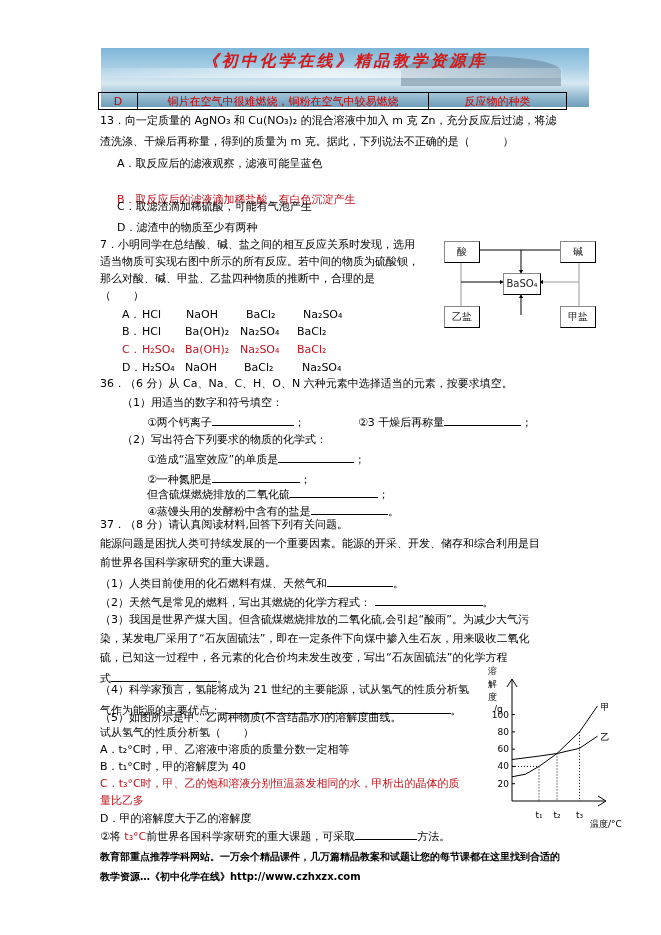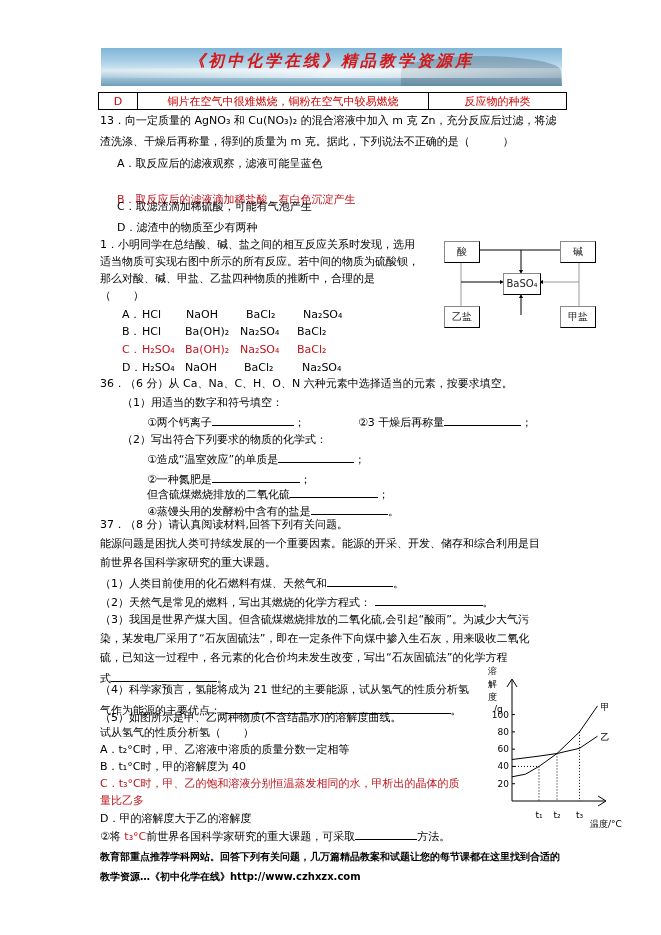--- a/index.html
+++ b/index.html
@@ -1,21 +1,21 @@
 <!DOCTYPE html>
 <html><head>
   <meta charset="utf-8">
   <style>
     html, body { margin: 0; padding: 0; background: #ffffff; }
     body { width: 661px; height: 935px; position: relative; overflow: hidden;
            font-family: "DejaVu Sans", "Liberation Sans", sans-serif; color: #000; }
     .abs { position: absolute; }
-    .banner { left: 101px; top: 48px; width: 461px; height: 38px;
+    .banner { left: 101px; top: 48px; width: 461px; height: 59px;
       background: linear-gradient(180deg, #7fb6d8 0%, #a9cfe6 35%, #d7e8f1 60%, #9bbfd3 80%, #6e9db9 100%);
-      overflow: hidden; }
+      overflow: hidden; padding-left: 27px; }
     .banner .mist1 { position:absolute; left:0; top:20px; width:461px; height:10px;
       background: linear-gradient(90deg, rgba(255,255,255,0.1), rgba(255,255,255,0.7), rgba(255,255,255,0.2)); }
     .banner .hill { position:absolute; left:300px; top:8px; width:160px; height:30px; border-radius: 50% 50% 0 0;
       background: rgba(90,120,140,0.45); }
     .banner .title { position:absolute; left:0; right:0; top:3px; text-align:center;
       font-family: "DejaVu Serif", serif; font-style: italic; font-weight: bold;
       color: #d51818; font-size: 16px; letter-spacing: 3px; }
     .banner .url { position:absolute; left:0; right:0; top:24px; text-align:center;
       color: #d51818; font-size: 13px; font-family: "Liberation Sans", sans-serif; }
     table.top { position:absolute; left:98px; top:92px; width:469px; border-collapse: collapse; }
@@ -47,21 +47,21 @@
 </tbody>
   </table>
 
 <div class="line" style="left:100px;top:114px">13．向一定质量的 AgNO₃ 和 Cu(NO₃)₂ 的混合溶液中加入 m 克 Zn，充分反应后过滤，将滤</div>
 <div class="line" style="left:100px;top:135px">渣洗涤、干燥后再称量，得到的质量为 m 克。据此，下列说法不正确的是（　　　）</div>
 <div class="line" style="left:117px;top:157px">A．取反应后的滤液观察，滤液可能呈蓝色</div>
 <div class="line red" style="left:117px;top:193px">B．取反应后的滤液滴加稀盐酸，有白色沉淀产生</div>
 <div class="line" style="left:117px;top:200px">C．取滤渣滴加稀硫酸，可能有气泡产生</div>
 <div class="line" style="left:117px;top:221px">D．滤渣中的物质至少有两种</div>
 
-<div class="line" style="left:100px;top:238px">1．小明同学在总结酸、碱、盐之间的相互反应关系时发现，选用</div>
+<div class="line" style="left:100px;top:238px">7．小明同学在总结酸、碱、盐之间的相互反应关系时发现，选用</div>
 <div class="line" style="left:100px;top:255px">适当物质可实现右图中所示的所有反应。若中间的物质为硫酸钡，</div>
 <div class="line" style="left:100px;top:272px">那么对酸、碱、甲盐、乙盐四种物质的推断中，合理的是</div>
 <div class="line" style="left:100px;top:289px">（　　）</div>
 
 <div>
   <div class="line" style="left:122px;top:308px">
     <span>A．</span>
     <span style="position:absolute;left:20px">HCl</span>
     <span style="position:absolute;left:64px">NaOH</span>
     <span style="position:absolute;left:124px">BaCl₂</span>
@@ -199,14 +199,14 @@
       <text x="120.5" y="80.17857142857143" font-size="11" class="chart-label">乙</text>
     </g>
   <g id="chart-xticks">
       <text x="59" y="158" text-anchor="middle" font-size="8" class="chart-label">t₁</text>
       <text x="77" y="158" text-anchor="middle" font-size="8" class="chart-label">t₂</text>
       <text x="99.5" y="158" text-anchor="middle" font-size="8" class="chart-label">t₃</text>
     </g>
   <text class="chart-label" x="110" y="167" font-size="10">温度/°C</text>
 </svg>
 
-<div class="footer" style="left:100px;top:850px">教育部重点推荐学科网站。回答下列有关问题，几万篇精品教案和试题让您的每节课都在这里找到合适的</div>
+<div class="footer" style="left:100px;top:850px">教育部重点推荐学科网站。一万余个精品课件，几万篇精品教案和试题让您的每节课都在这里找到合适的</div>
 <div class="footer" style="left:100px;top:870px">教学资源…《初中化学在线》http://www.czhxzx.com</div>
 
 </body></html>

